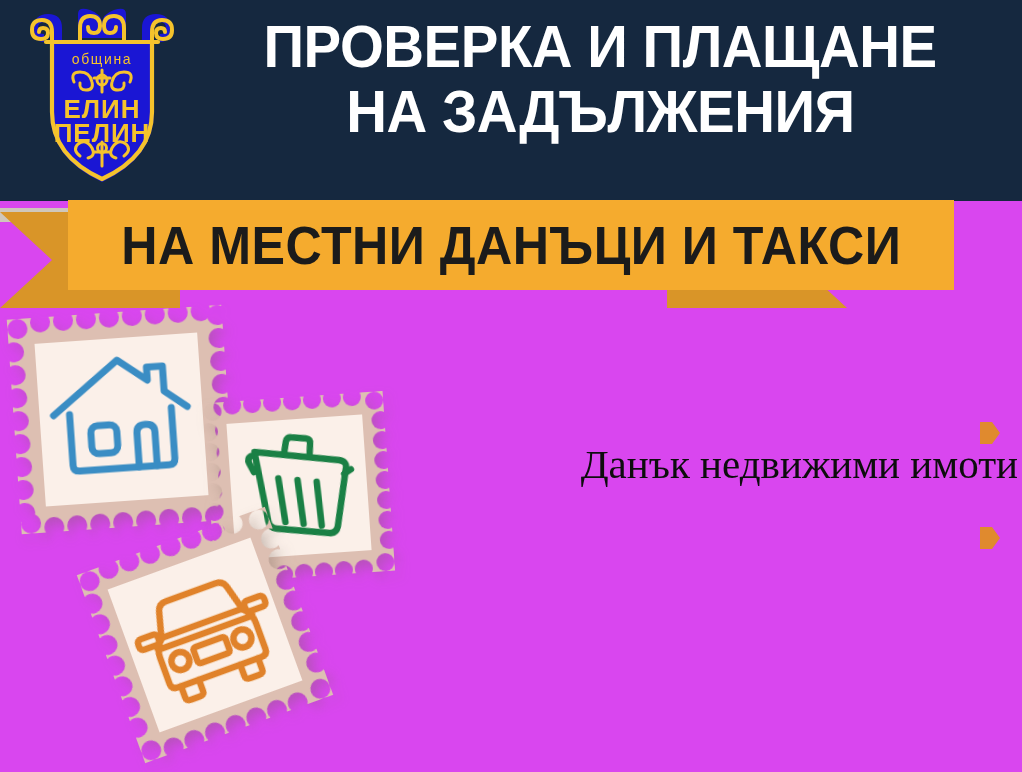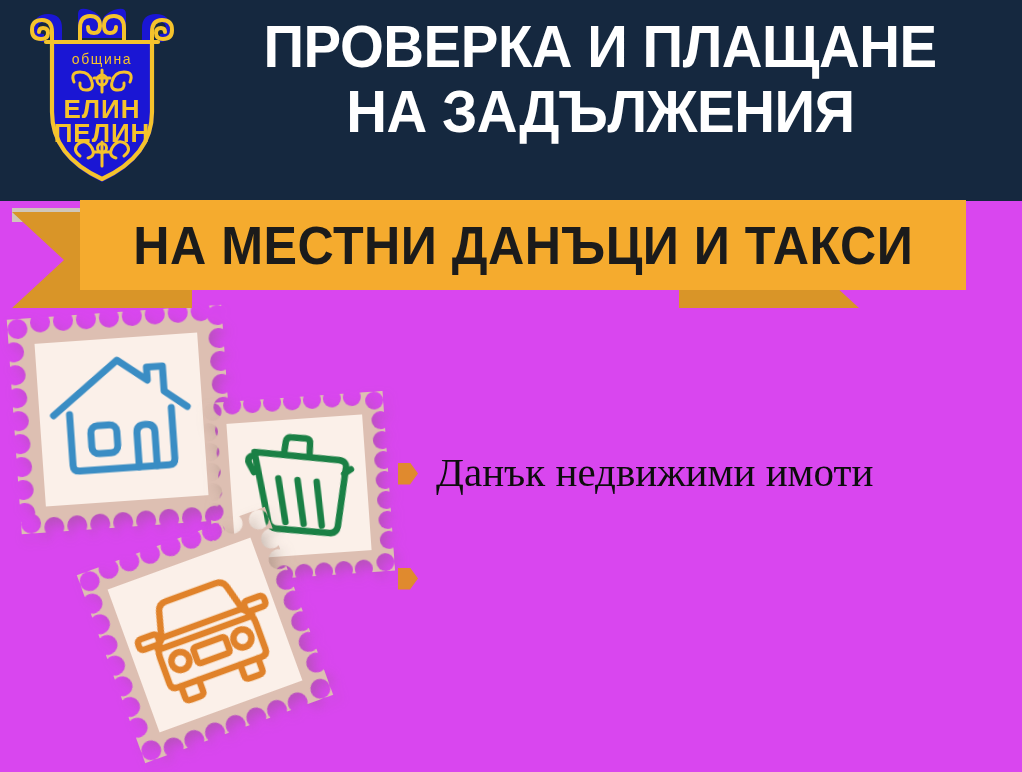--- a/index.html
+++ b/index.html
@@ -47,21 +47,21 @@
     letter-spacing:-0.5px;
     white-space:nowrap;
     transform:scaleX(0.94);
     text-align:center;
     margin:0;
   }
   .header-title .line2{margin-top:6px;}
 
   
   .ribbon{
-    position:absolute;left:12px;top:196px;
+    position:absolute;left:0;top:196px;
     width:847px;height:115px;
     z-index:6;
   }
   .ribbon-tail{
     position:absolute;top:16px;height:96px;
     background:#d99528;
     z-index:1;
   }
   .ribbon-tail.left{
     left:0;width:180px;
@@ -104,22 +104,23 @@
   }
   .stamp svg{display:block;}
 
   
   .bullet-list{
     position:absolute;left:398px;top:420px;
     width:620px;
     z-index:4;
   }
   .bullet-item{
-    display:flex;align-items:center;
+    display:flex;align-items:flex-end;
     height:105px;
+    flex-direction:column;
   }
   .bullet-marker{
     width:20px;height:22px;
     background:#e08a2e;
     clip-path:polygon(0 0,12px 0,20px 11px,12px 22px,0 22px);
     flex:0 0 auto;
     margin-right:18px;
     margin-top:2px;
   }
   .bullet-text{

